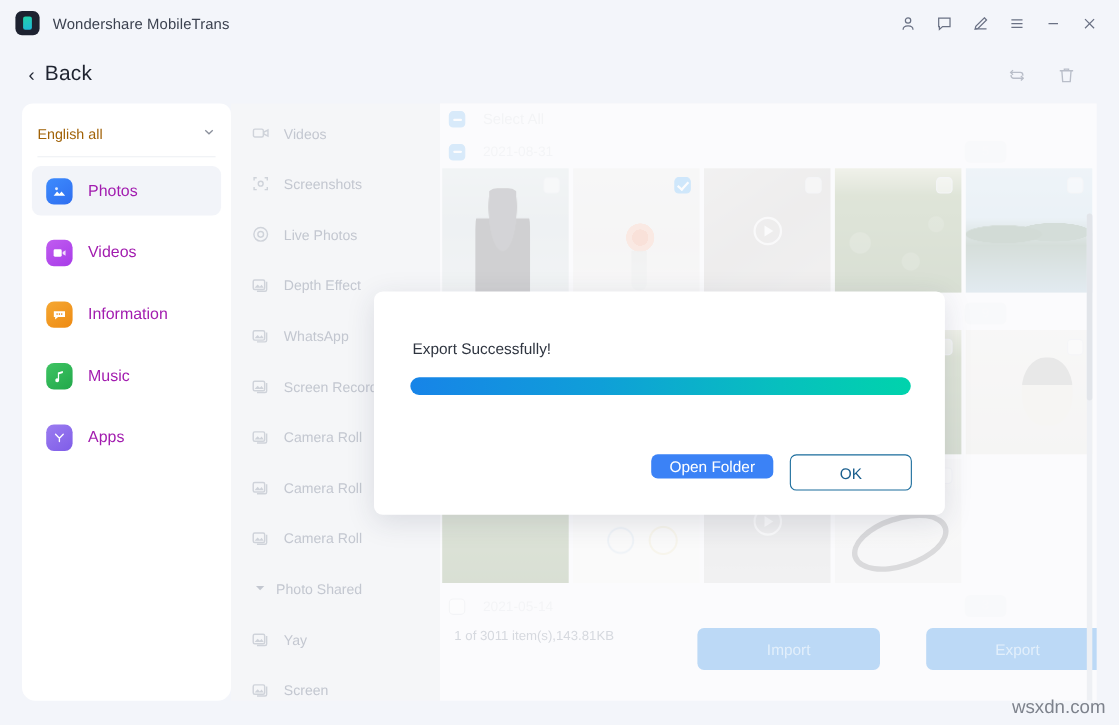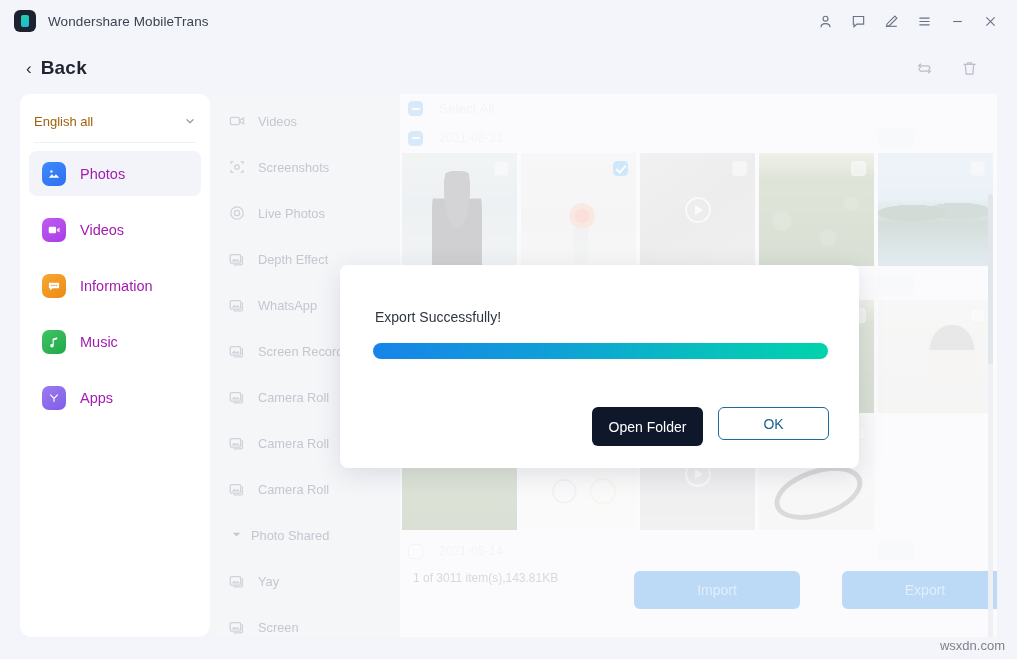--- a/index.html
+++ b/index.html
@@ -48,21 +48,21 @@
   .backbar {
     position: absolute; top: 42px; left: 0;
     width: 1017px; height: 52px;
     display: flex; align-items: center;
   }
   .back-btn {
     margin-left: 26px; display: flex; align-items: center; gap: 9px;
     color: #1f2430;
   }
   .back-btn .chev { font-size: 17px; line-height: 1; font-weight: 400; color:#262b38; }
-  .back-label { font-size: 19px; font-weight: 700; letter-spacing: .2px; }
+  .back-label { font-size: 19px; font-weight: 400; letter-spacing: .2px; }
   .backbar-right {
     position: absolute; right: 38px; top: 0; height: 52px;
     display: flex; align-items: center; gap: 26px;
   }
   .bb-icon { color: #b9bec9; display:flex; }
 
   
   .sidebar {
     position: absolute; left: 20px; top: 94px;
     width: 190px; height: 543px;
@@ -266,34 +266,34 @@
   .progress {
     position:absolute; left: 33px; top: 78px;
     width: 455px; height: 16px; border-radius: 8px;
     background: linear-gradient(90deg, #1784e8 0%, #0f9fd8 38%, #07c0be 74%, #00d3ac 100%);
   }
   .modal-actions {
     position:absolute; right: 30px; bottom: 22px;
     display:flex; gap: 15px;
   }
   .btn-primary {
-    width: 111px; height: 39px; border-radius: 6px;
-    background: #0f172a; color:#fff; font-size: 14px;
+    width: 111px; height: 22px; border-radius: 6px;
+    background: #3b82f6; color:#fff; font-size: 14px;
     display:flex; align-items:center; justify-content:center; font-weight: 400;
   }
   .btn-outline {
     width: 111px; height: 33px; border-radius: 6px;
     background: #fff; color:#1a5f8e; font-size: 14px;
     border: 1px solid #1a6c9c;
     display:flex; align-items:center; justify-content:center;
   }
 
   .watermark {
     position:absolute; right: 12px; bottom: 6px;
-    font-size: 13px; color: #7d828c; margin-top: 43px;
+    font-size: 17px; color: #7d828c; margin-top: 43px;
   }
 </style>
 </head>
 <body>
 
 <div id="app">
 
   <div class="titlebar">
     <div class="app-logo">
         <i></i>

